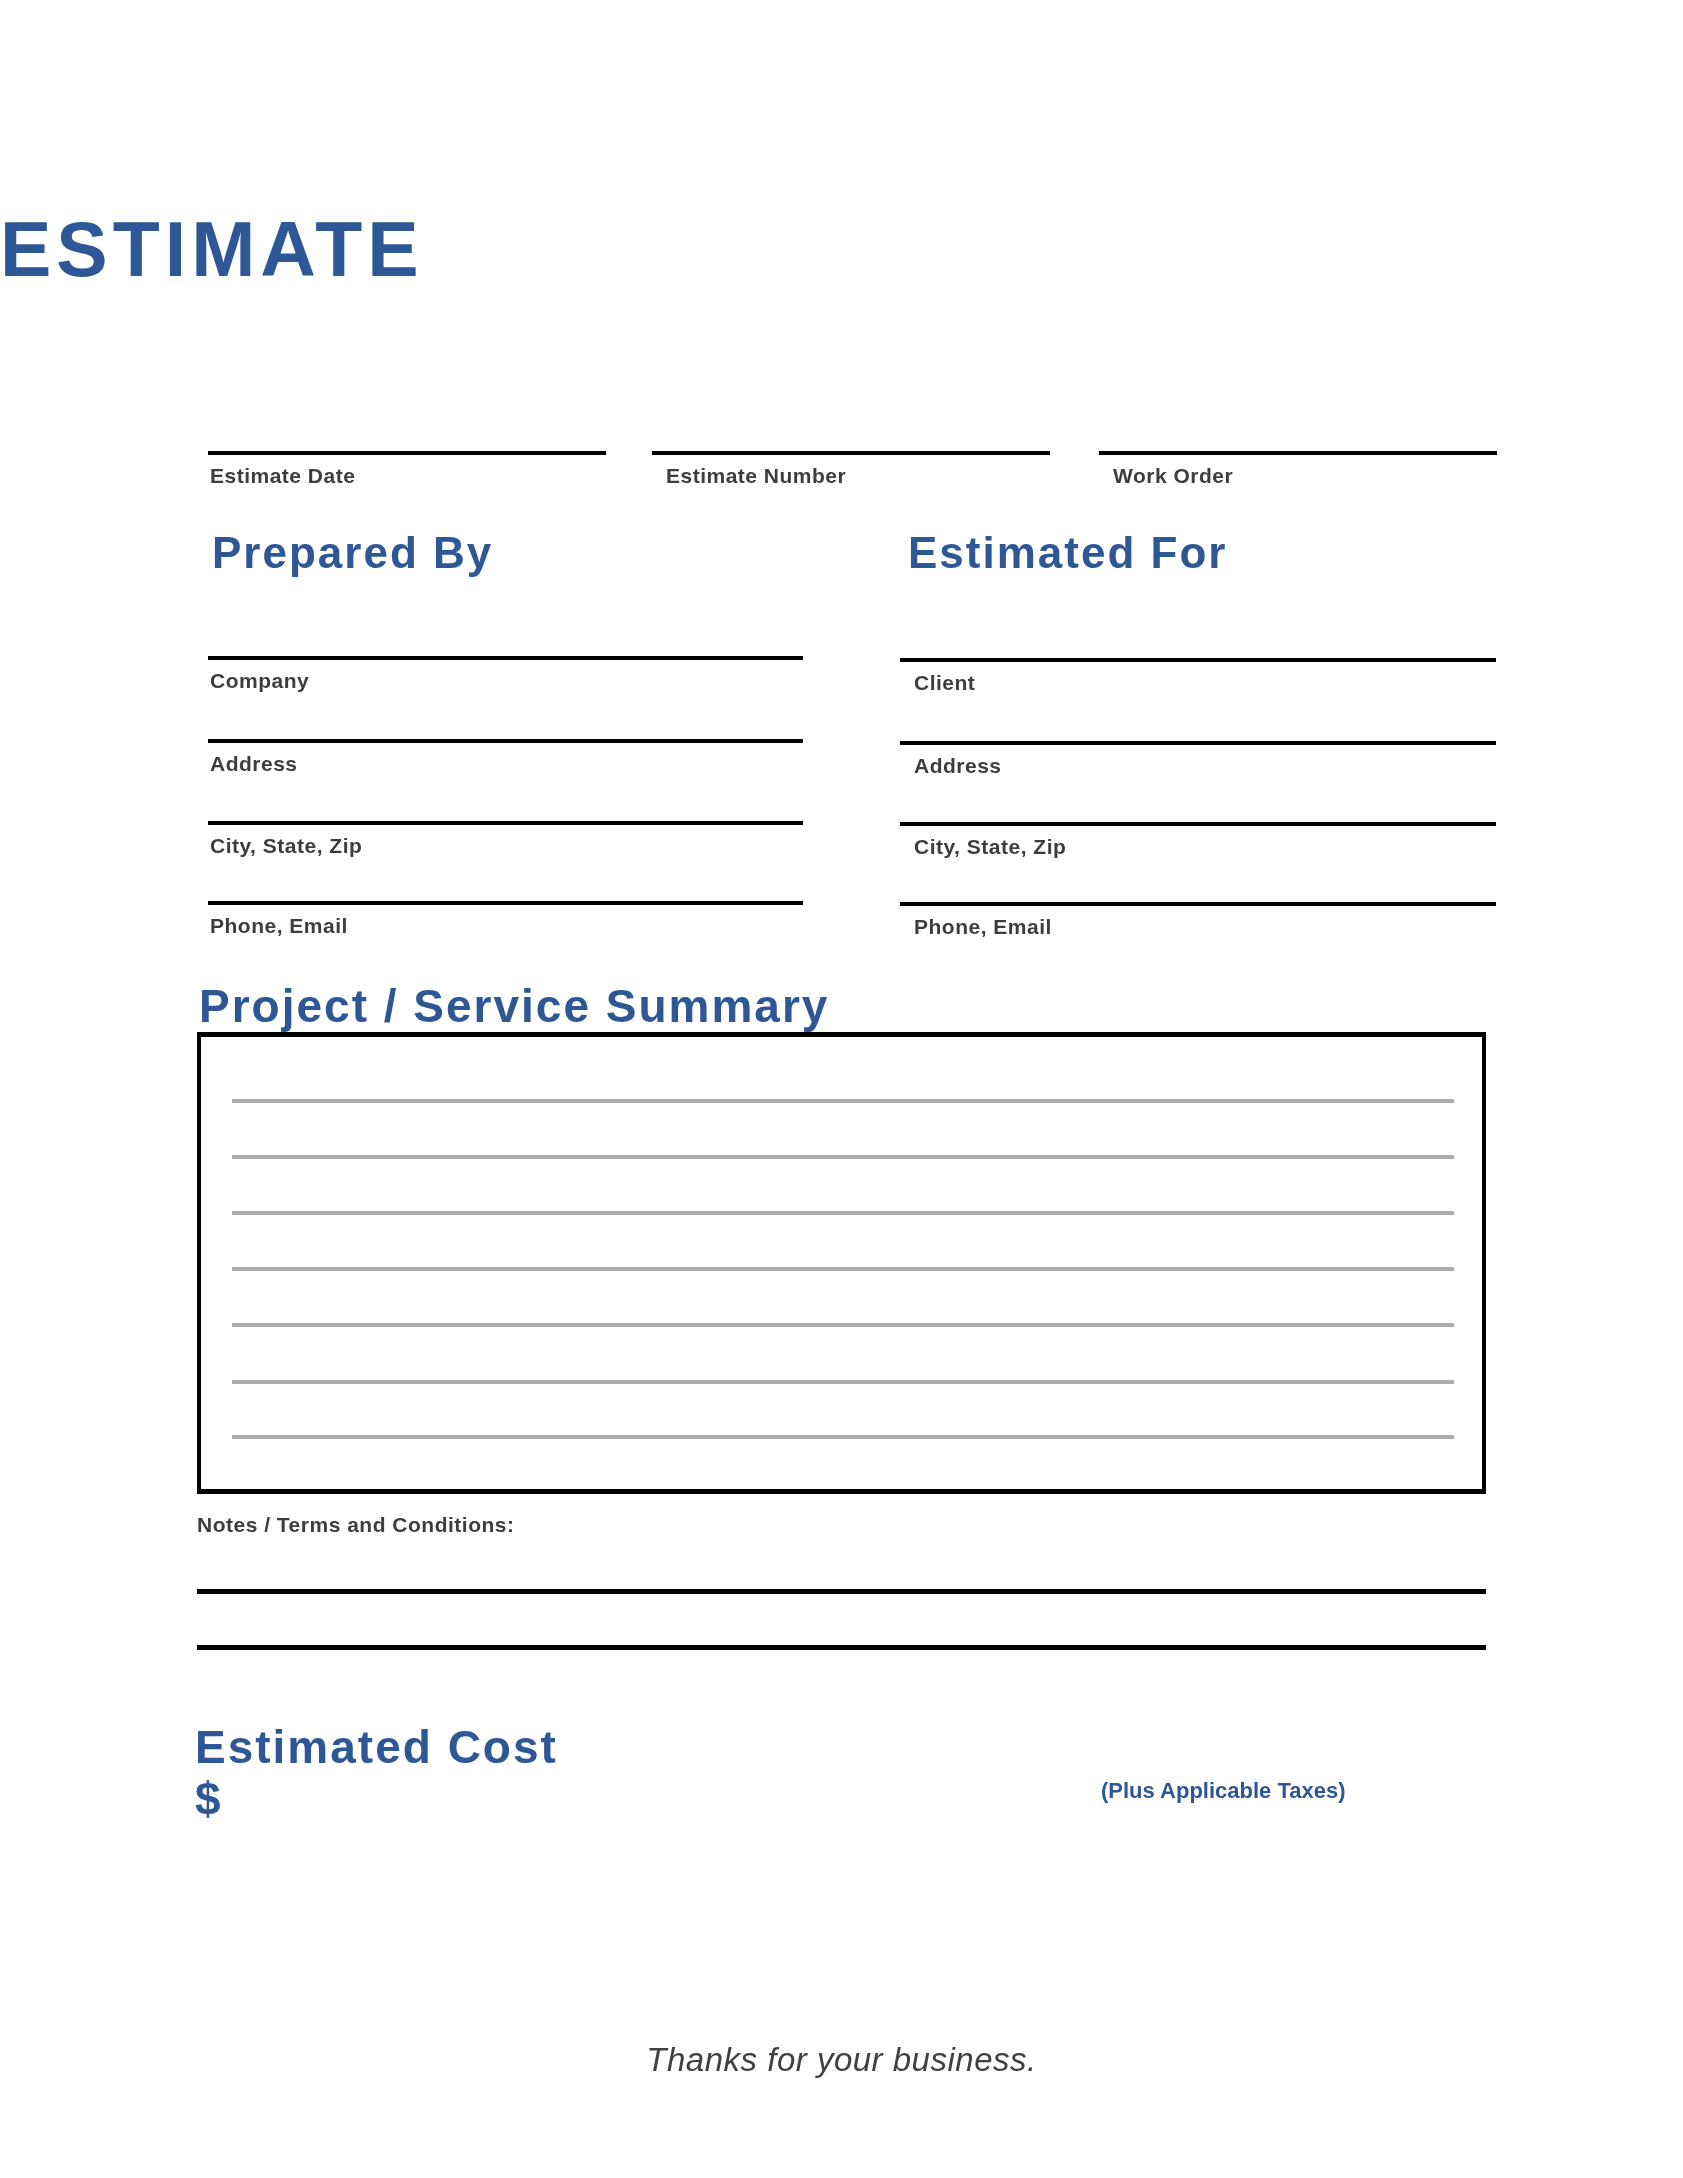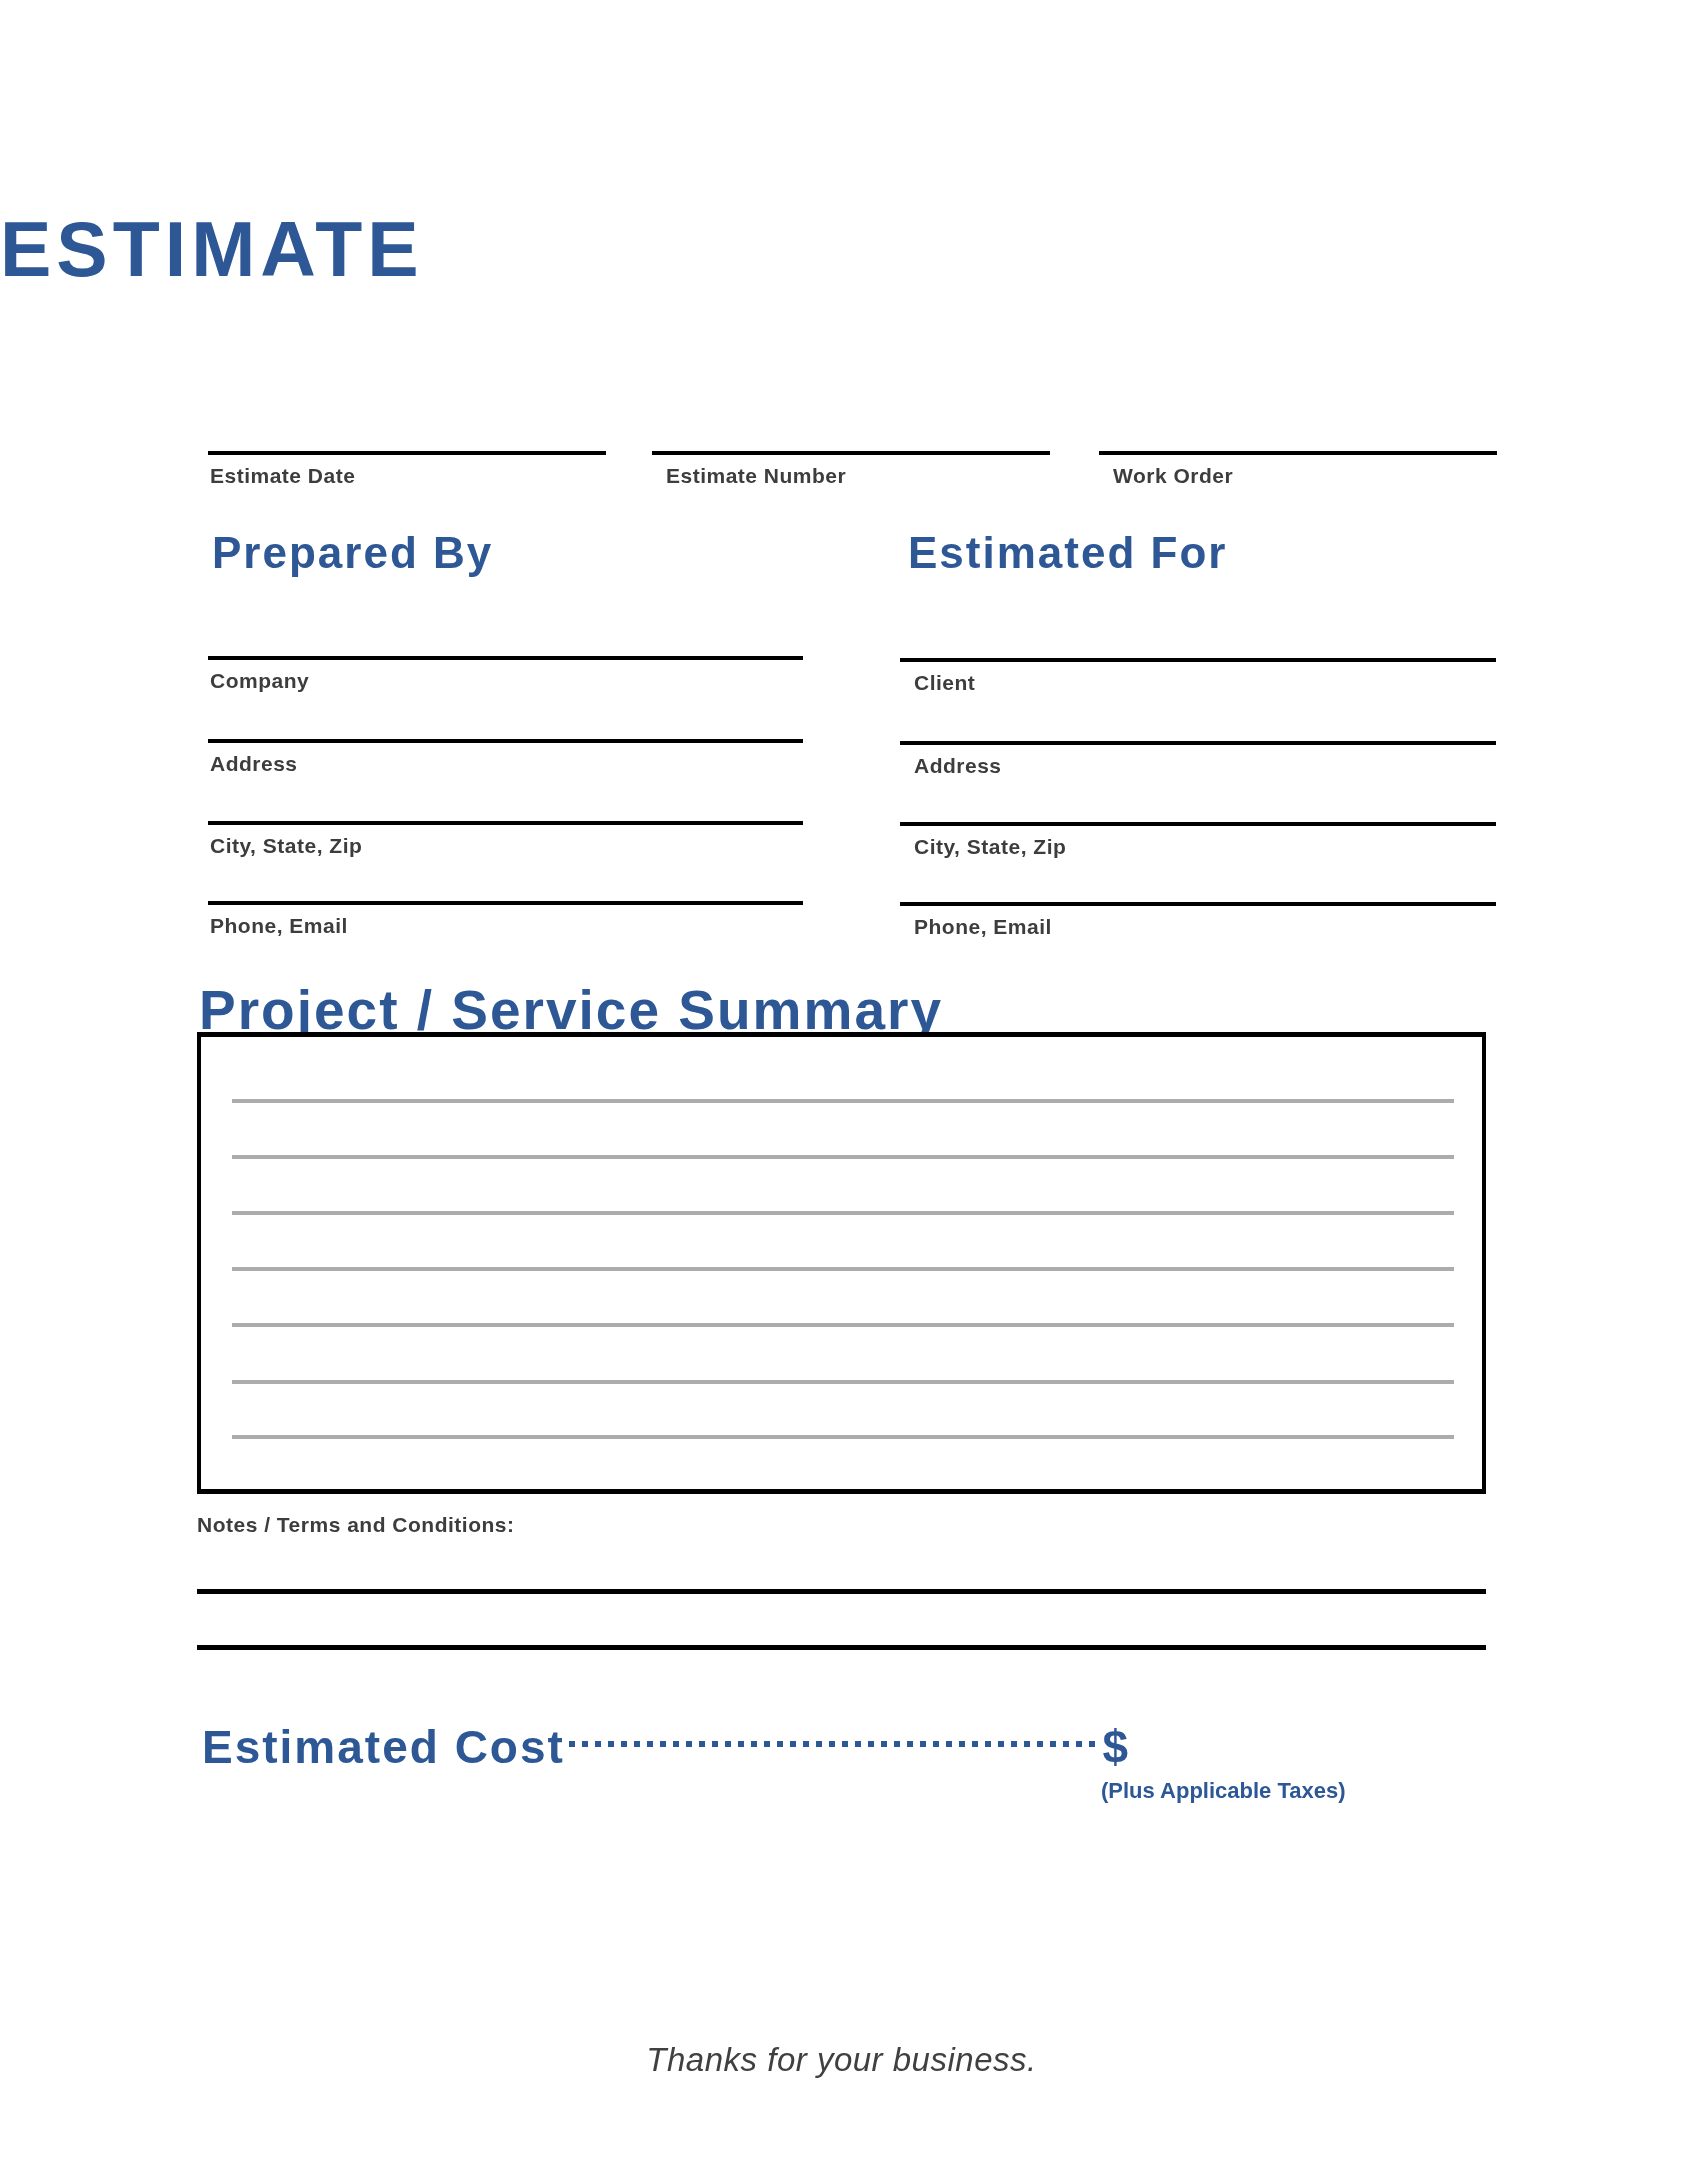--- a/index.html
+++ b/index.html
@@ -7,21 +7,21 @@
     width:1683px;height:2178px;position:relative;overflow:hidden;
     font-family:"Liberation Sans",sans-serif;
   }
   
   .page-title{
     position:absolute;top:211px;left:0;width:1485px;
     font-size:77px;line-height:1;font-weight:bold;letter-spacing:5px;color:#2D5795;
   }
   
   .section-heading{
-    position:absolute;font-size:55px;line-height:1;font-weight:bold;
+    position:absolute;font-size:46px;line-height:1;font-weight:bold;
     letter-spacing:2px;color:#2D5795;white-space:nowrap;
   }
   .heading-prepared{font-size:44px;}
   
   .field{position:absolute;border-top:4px solid #000000;margin-left:11px;}
   .field .field-label{
     display:block;padding-top:9px;padding-left:2px;
     font-size:21px;font-weight:bold;color:#3D3D3D;letter-spacing:0.5px;white-space:nowrap;
   }
   .field.indent .field-label{padding-left:14px;}
@@ -37,22 +37,22 @@
   
   .notes-label{
     position:absolute;left:197px;top:1513px;
     font-size:21px;font-weight:bold;color:#3D3D3D;letter-spacing:0.5px;text-align:right;
   }
   .notes-line{
     position:absolute;left:197px;width:1289px;height:5px;background:#000000;
   }
   
   .cost-row{
-    position:absolute;left:202px;top:1724px;width:926px;
-    display:flex;align-items:center;
+    position:absolute;left:195px;top:1724px;width:926px;
+    display:flex;align-items:flex-start;flex-direction:column;
   }
   .cost-heading{
     font-size:46px;line-height:1;font-weight:bold;letter-spacing:2px;color:#2D5795;white-space:nowrap;
   }
   .dotted-leader{
     flex:1;height:6px;margin:0 3px 6px 4px;
     background:repeating-linear-gradient(90deg,#2D5795 0 6px,transparent 6px 13px);
   }
   .currency{
     font-size:46px;line-height:1;font-weight:bold;color:#2D5795;

